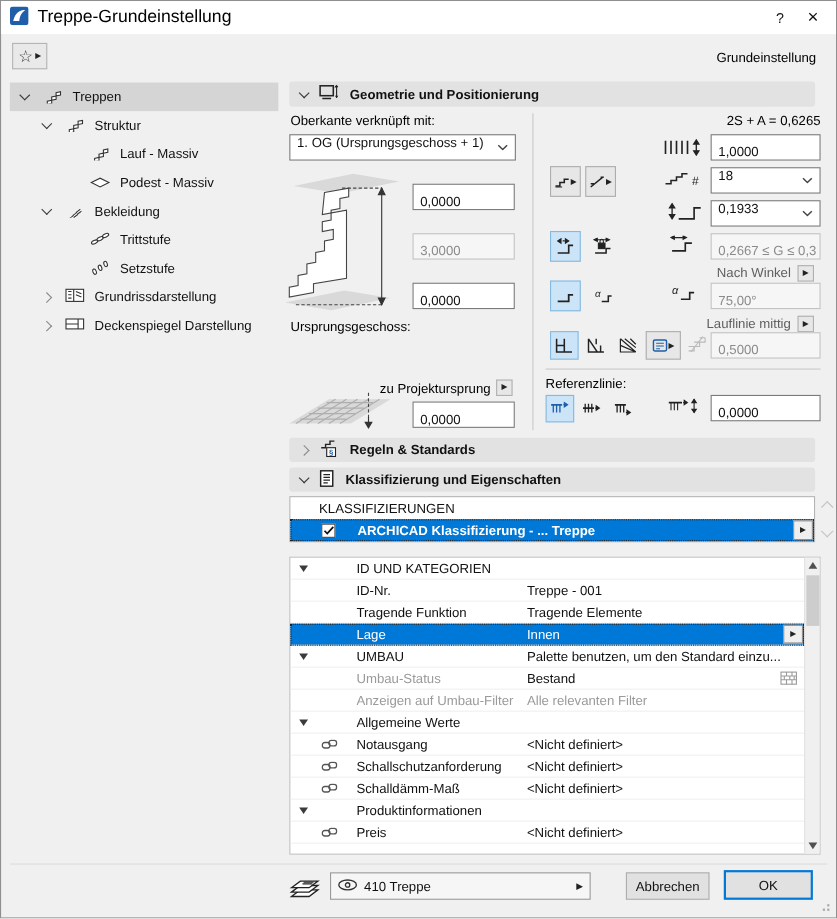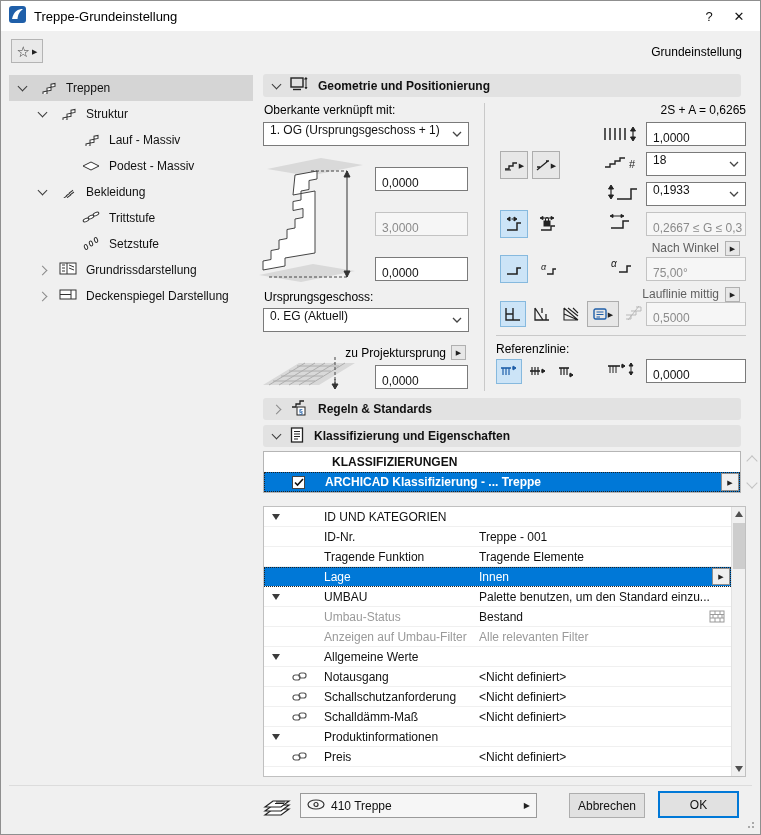--- a/index.html
+++ b/index.html
@@ -2,21 +2,21 @@
 <html><head>
 <meta charset="utf-8">
 <style>
   *{box-sizing:border-box;margin:0;padding:0}
   html,body{width:761px;height:835px;overflow:hidden}
   body{font-family:"Liberation Sans","DejaVu Sans",sans-serif;font-size:12px;color:#111}
   .dialog{position:relative;width:761px;height:835px;background:#f0f0f0;border:1px solid #8f8f8f}
 
   
   .titlebar{position:absolute;left:0;top:0;right:0;height:30px;background:#fff;display:flex;align-items:center}
-  .title{margin-left:8px;font-size:13px;color:#000}
+  .title{margin-left:8px;font-size:16px;color:#000}
   .winbtn{width:30px;height:28px;display:flex;align-items:center;justify-content:center;font-size:13px;color:#111;cursor:default}
   .logo{margin-left:8px}
 
   
   .starbtn{position:absolute;left:10px;top:38px;width:32px;height:24px;background:#e9e9e9;border:1px solid #b4b4b4;display:flex;align-items:center;justify-content:center;gap:2px}
   .star{font-size:15px;color:#333;line-height:1}
   .fly{font-size:7px;color:#222;line-height:1}
   .modelbl{position:absolute;right:18px;top:44px;font-size:12px;color:#000}
 
   
@@ -50,21 +50,21 @@
   .iconbtn{position:absolute;width:28px;height:28px;background:#e7e7e7;border:1px solid #adadad;display:flex;align-items:center;justify-content:center;gap:1px}
   .tgl{position:absolute;width:28px;height:28px;display:flex;align-items:center;justify-content:center;border:1px solid transparent}
   .tgl.on{background:#cce4f7;border-color:#86b9de}
   .cicon{position:absolute}
   .vline{position:absolute;width:1px;background:#c9c9c9}
   .hline{position:absolute;height:1px;background:#c9c9c9}
 
   
   .clist{position:absolute;left:262px;top:450px;width:478px;height:42px;background:#fff;border:1px solid #b5b5b5}
   .crow{height:20px;display:flex;align-items:center;position:relative}
-  .crow .clbl{margin-left:68px;font-weight:bold}
+  .crow .clbl{margin-left:26px;font-weight:normal}
   .crow.sel{background:#0078d7;color:#fff;outline:1px dotted #222;outline-offset:-1px}
   .crow.sel .clbl{font-weight:bold;margin-left:20px}
   .cbox{width:13px;height:13px;background:#fff;border:1px solid #444;margin-left:28px;display:flex;align-items:center;justify-content:center;flex:0 0 auto}
   .rowfly{position:absolute;right:1px;top:1px;bottom:1px;width:18px;background:#efefef;border:1px solid #8f8f8f;display:flex;align-items:center;justify-content:center;color:#111}
   .scrarrow{position:absolute;width:8px;height:8px;border-right:1.6px solid #c3c3c3;border-bottom:1.6px solid #c3c3c3}
 
   
   .plist{position:absolute;left:262px;top:505px;width:483px;height:271px;background:#fff;border:1px solid #c0c0c0;padding-right:14px}
   .prow{height:20px;display:flex;align-items:center;position:relative;border-bottom:1px solid #f0f0f0}
   .pc1{width:60px;flex:0 0 auto;display:flex;align-items:center}
@@ -246,26 +246,20 @@
       <span>0,0000</span>
     </div>
   <div class="fld dis" style="left:374px;top:211px;width:93px">
       <span>3,0000</span>
     </div>
   <div class="fld" style="left:374px;top:256px;width:93px">
       <span>0,0000</span>
     </div>
 
   <span class="lbl" style="left:263px;top:289px">Ursprungsgeschoss:</span>
-  <div class="ddl" style="left:262px;top:307px;width:206px">
-    <span>0. EG (Aktuell)</span>
-    <svg width="10" height="6" viewBox="0 0 10 6">
-        <polyline points="1,1 5,5 9,1" fill="none" stroke="#444" stroke-width="1.3"></polyline>
-      </svg>
-  </div>
 
   <span class="lbl r" style="left:320px;top:345px;width:125px">zu Projektursprung</span>
   <div class="flybtn" style="left:450px;top:344px">
       <span class="fly">▶</span>
     </div>
   <span class="cicon" style="left:258px;top:354px">
     <svg width="104" height="38" viewBox="0 0 104 38">
       <polygon points="4,30 40,8 96,8 60,30" fill="#d9d9d9"></polygon>
       <g stroke="#aeaeae" fill="none">
         <line x1="46" y1="8" x2="10" y2="30"></line>

